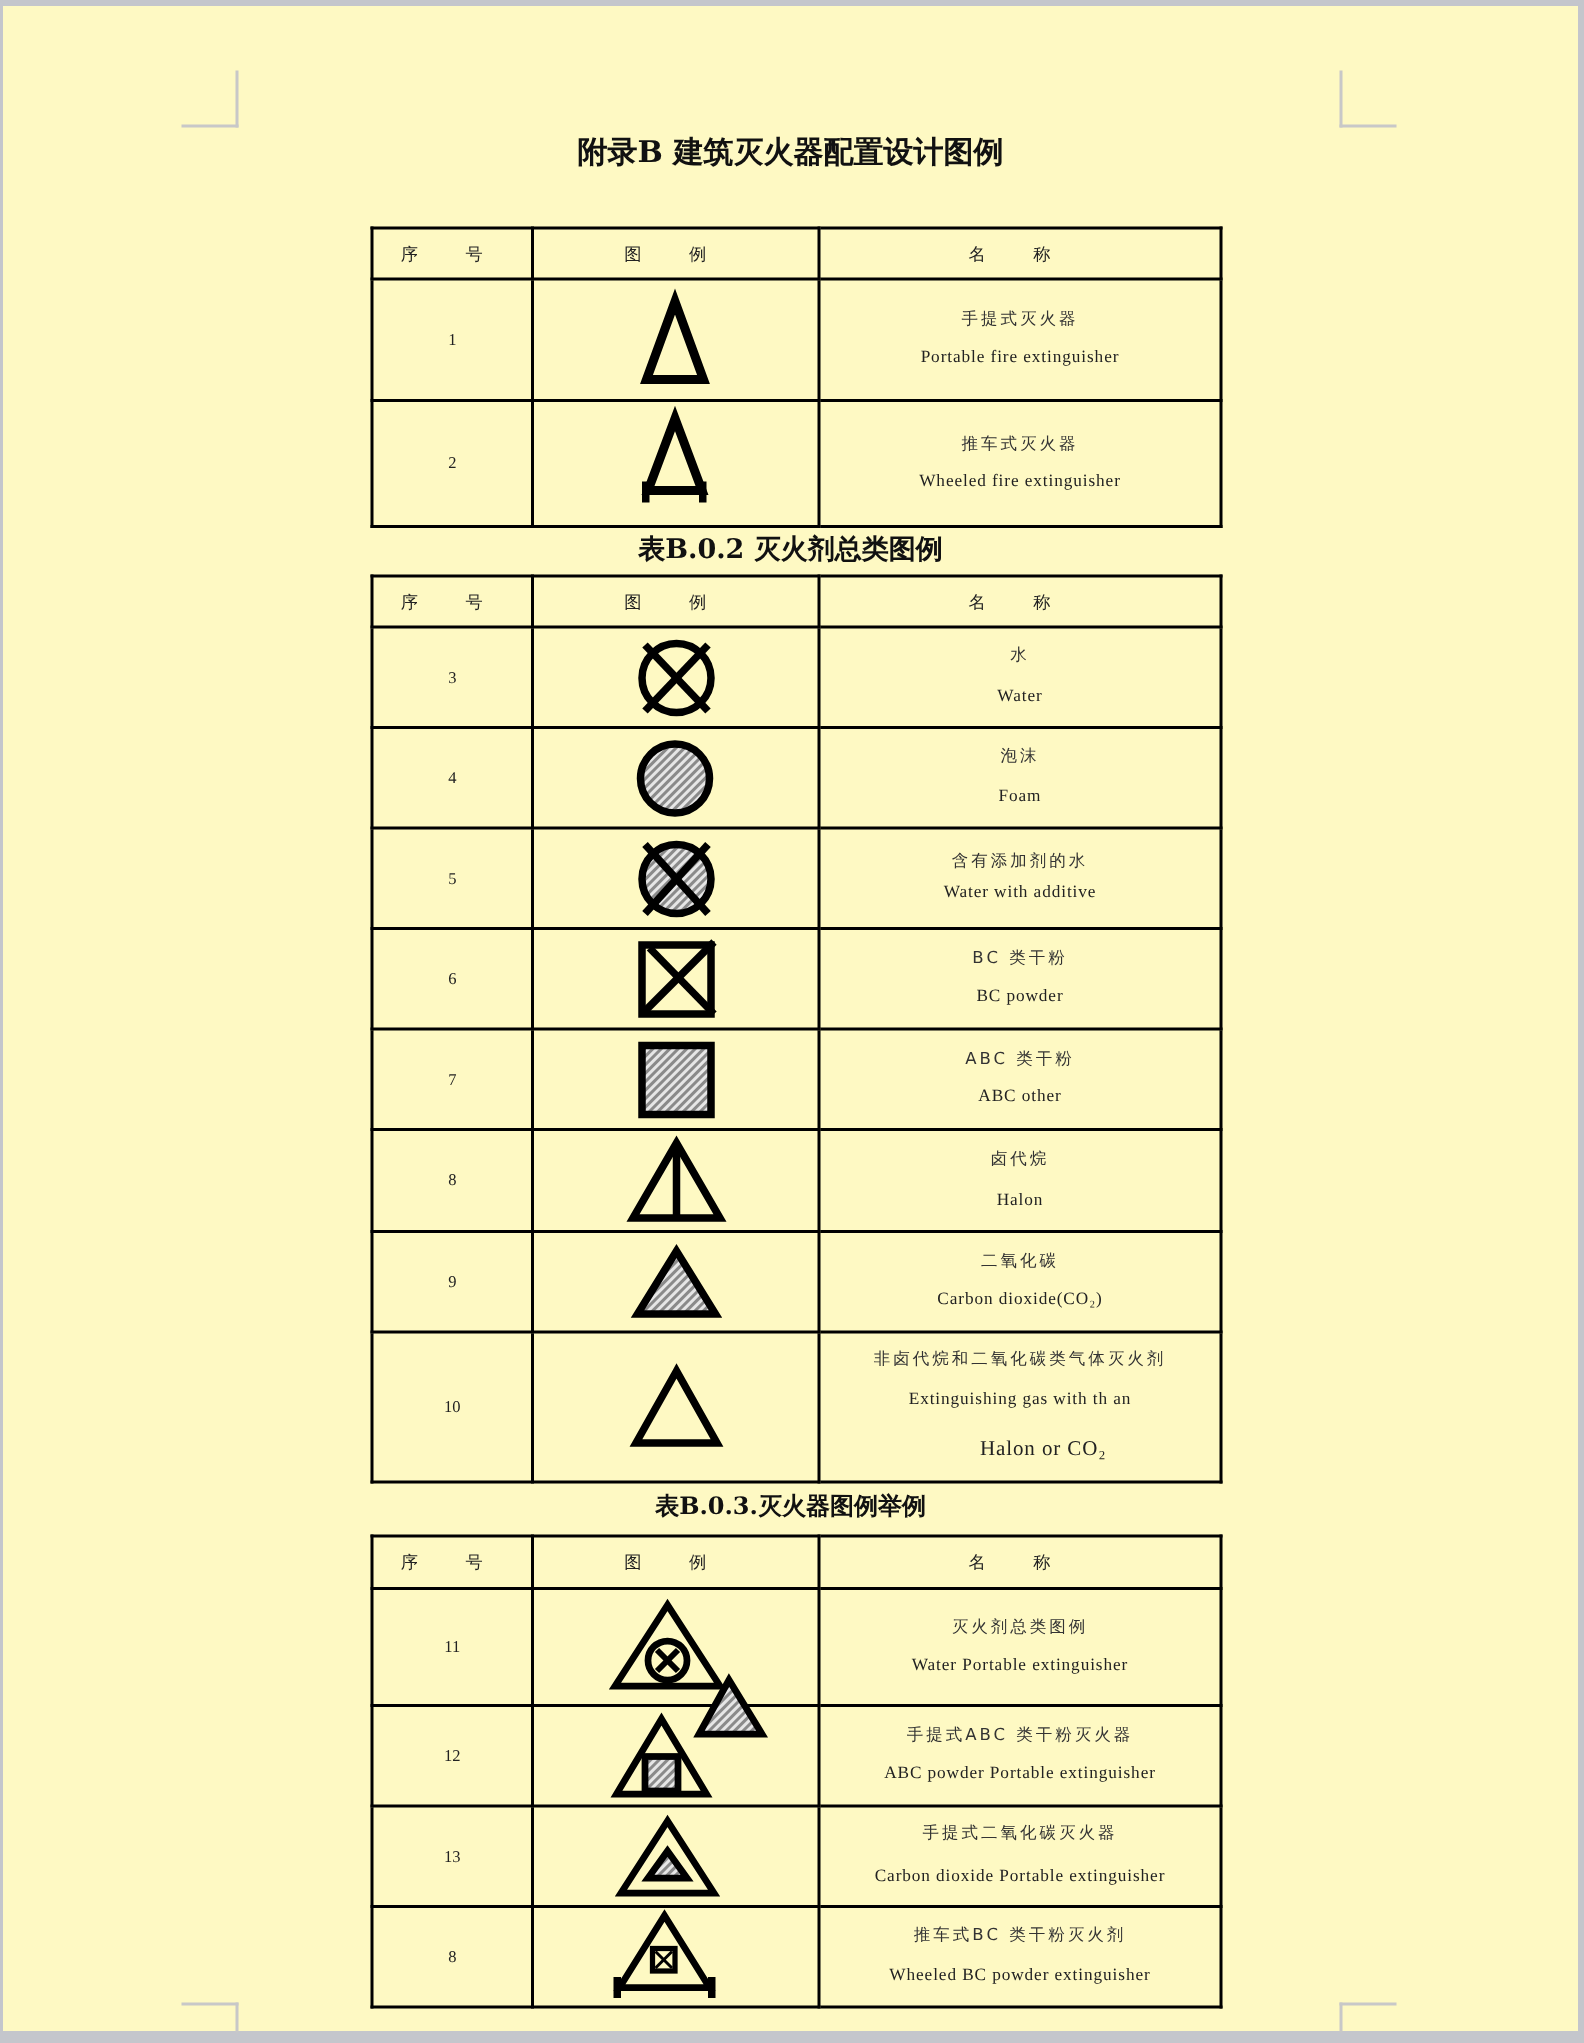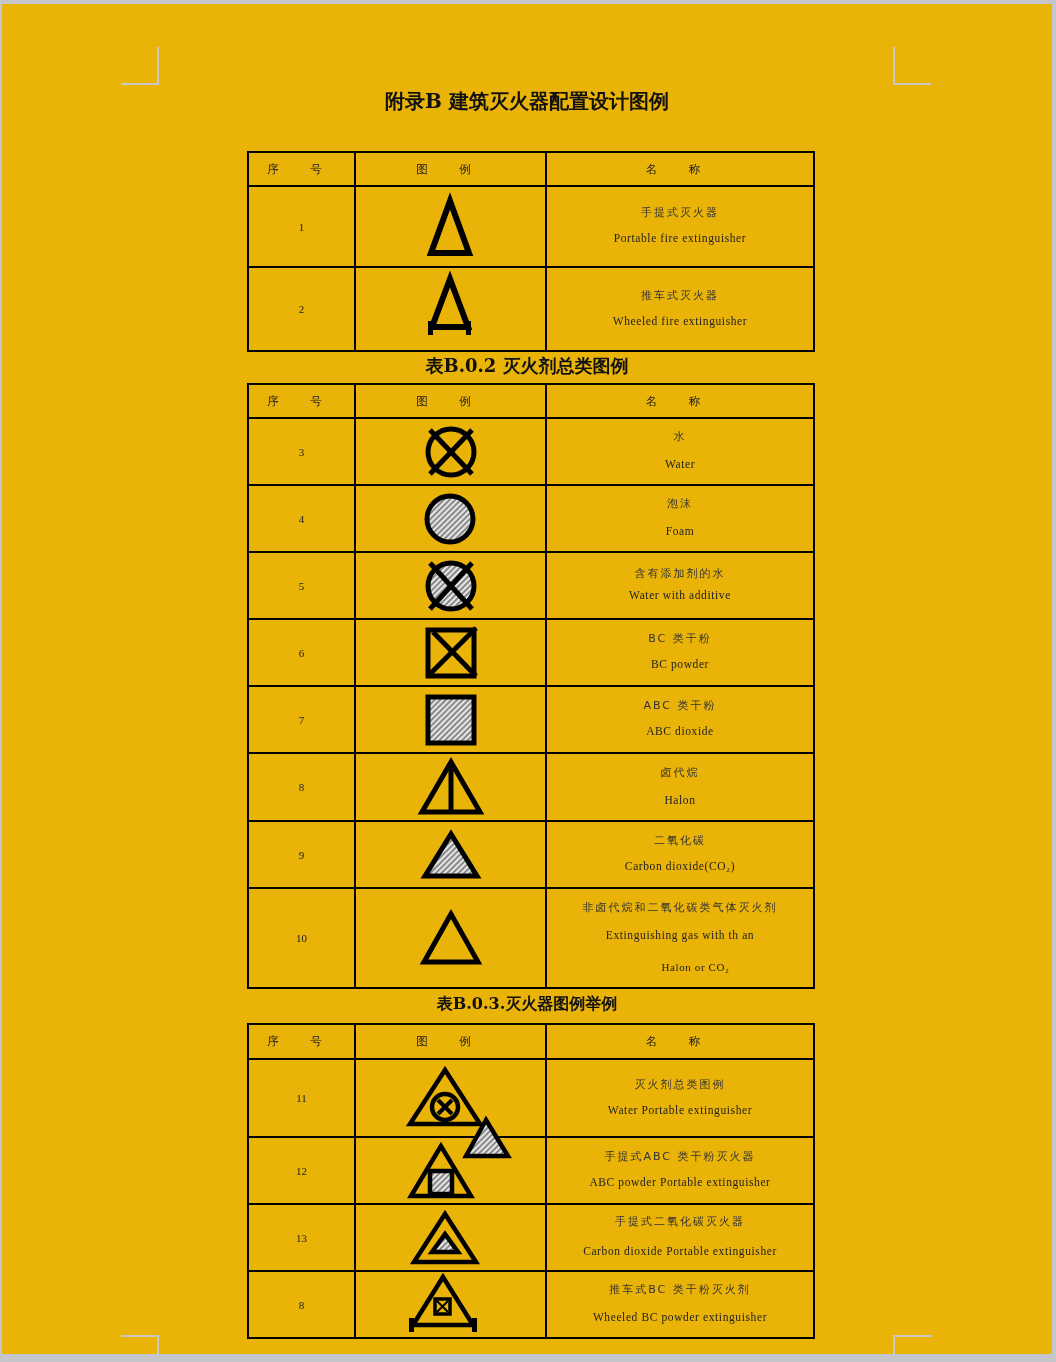--- a/index.html
+++ b/index.html
@@ -3,21 +3,21 @@
 <meta charset="utf-8">
 <style>
   html, body { margin:0; padding:0; }
   body {
     width:1056px; height:1362px; position:relative; overflow:hidden;
     background:#c4c6cc;
     font-family:"DejaVu Serif","Liberation Serif",serif;
   }
   .page {
     position:absolute; left:2px; top:4px; width:1050px; height:1350px;
-    background:#eab308;
+    background:#fef9c3;
   }
   .crop { position:absolute; background:#c8c8c8; }
   .title {
     position:absolute; left:0; width:1050px; text-align:center;
     font-weight:bold; color:#111; font-family:"DejaVu Serif",serif;
   }
   table.legend {
     position:absolute; left:245px; width:566px;
     border-collapse:collapse; table-layout:fixed;
   }
@@ -181,21 +181,21 @@
     <tr style="height:67px">
       <td class="num">7</td>
       <td class="sym">
         <svg width="56" height="54" viewBox="0 0 56 54">
           <rect x="5" y="4" width="46" height="46" fill="url(#hatch)" stroke="#000" stroke-width="5"></rect>
         </svg>
       </td>
       <td class="name">
         <span class="cn">ABC 类干粉</span>
         <span class="gap" style="height:10px"></span>
-        <span class="en">ABC dioxide</span>
+        <span class="en">ABC other</span>
       </td>
     </tr>
 
     <tr style="height:68px">
       <td class="num">8</td>
       <td class="sym">
         <svg width="66" height="58" viewBox="0 0 66 58">
           <polygon points="33,4 4,54 62,54" fill="none" stroke="#000" stroke-width="5"></polygon>
           <line x1="33" y1="4" x2="33" y2="54" stroke="#000" stroke-width="5"></line>
         </svg>
@@ -226,21 +226,21 @@
       <td class="sym">
         <svg width="62" height="56" viewBox="0 0 62 56">
           <polygon points="31,4 4,52 58,52" fill="none" stroke="#000" stroke-width="5"></polygon>
         </svg>
       </td>
       <td class="name">
         <span class="cn">非卤代烷和二氧化碳类气体灭火剂</span>
         <span class="gap" style="height:12px"></span>
         <span class="en">Extinguishing  gas with th an</span>
         <span class="gap" style="height:16px"></span>
-        <span class="en" style="font-size:11px;padding-left:31px;">Halon or CO₂</span>
+        <span class="en" style="font-size:14px;padding-left:31px;">Halon or CO₂</span>
       </td>
     </tr>
   </tbody>
     </table>
 
   <div class="title" style="top:990px;font-size:16px;">表B.0.3.灭火器图例举例</div>
 
   <table class="legend" style="top:1019px;">
     <colgroup>
         <col style="width:107px">

